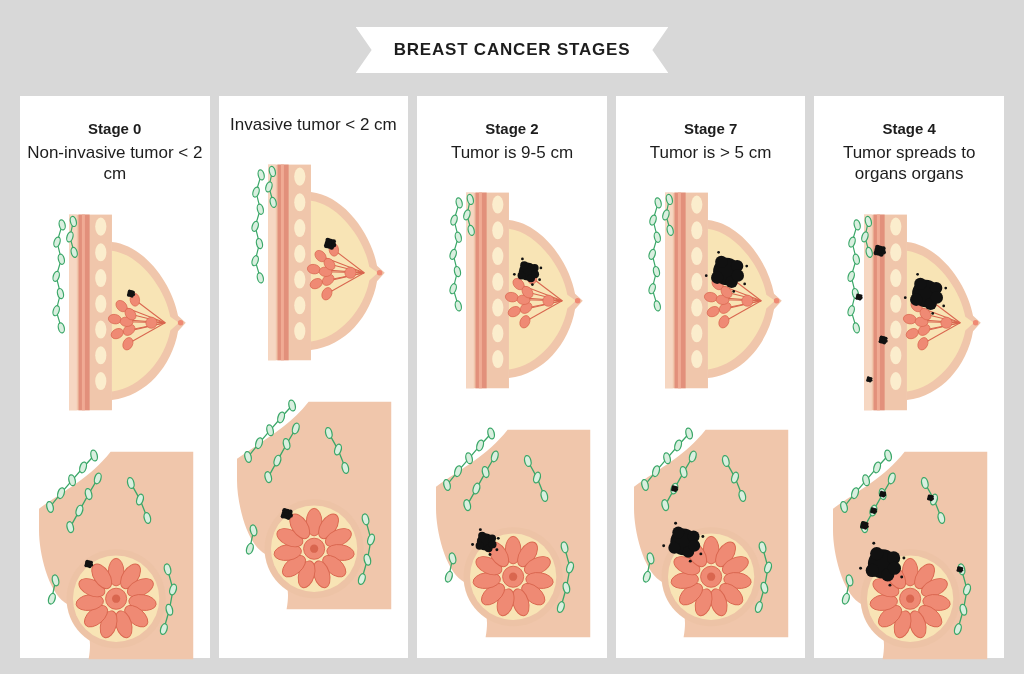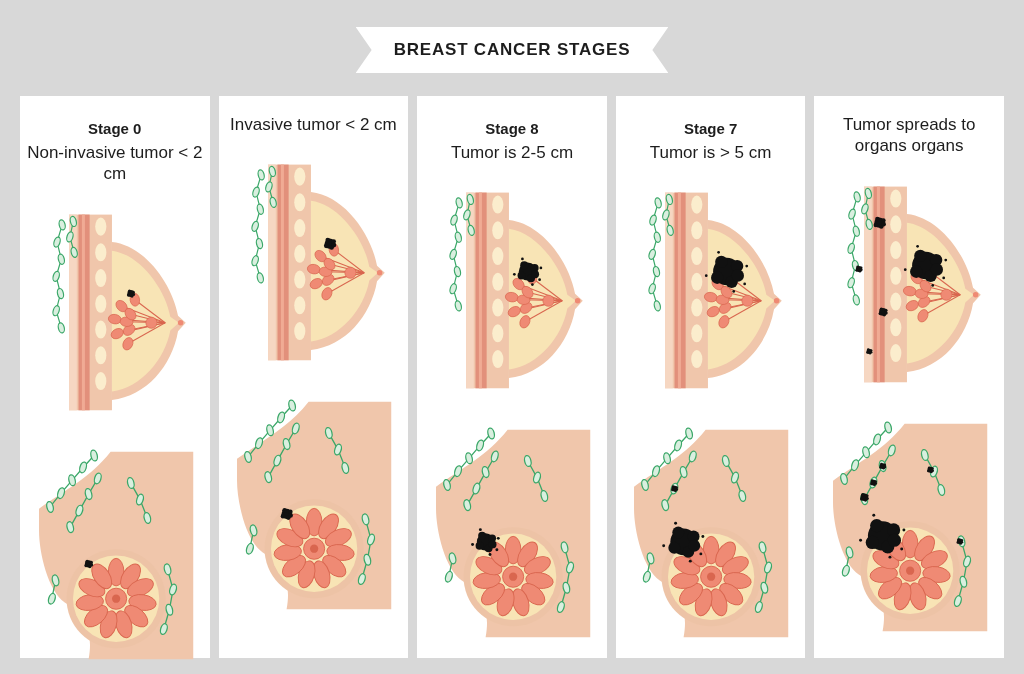--- a/index.html
+++ b/index.html
@@ -297,22 +297,22 @@
               <circle cx="62.1" cy="136.5" r="2.5" fill="#111111"></circle>
               <circle cx="67.9" cy="138.1" r="2.5" fill="#111111"></circle>
               <circle cx="63.8" cy="130.2" r="2.5" fill="#111111"></circle>
               <circle cx="70.4" cy="135.7" r="2.5" fill="#111111"></circle>
             </g>
           </svg>
         </div>
   </section>
 
   <section class="card">
-    <h2 class="stage-title">Stage 8</h2>
-    <p class="stage-sub">Tumor is 2-5 cm</p>
+    <h2 class="stage-title">Stage 2</h2>
+    <p class="stage-sub">Tumor is 9-5 cm</p>
     <div class="illus side">
           <svg viewBox="0 0 190 235" preserveAspectRatio="xMidYMid meet" role="img">
             <g>
               <polyline points="34,16 28,36 33,56 27,76 32,96 27,116 33,136" fill="none" stroke="#3aa768" stroke-width="1.4"></polyline>
               <ellipse cx="34" cy="16" rx="3.4" ry="6" fill="#d9efdf" stroke="#3aa768" stroke-width="1.4" transform="rotate(-14 34 16)"></ellipse>
               <ellipse cx="28" cy="36" rx="3.4" ry="6" fill="#d9efdf" stroke="#3aa768" stroke-width="1.4" transform="rotate(18 28 36)"></ellipse>
               <ellipse cx="33" cy="56" rx="3.4" ry="6" fill="#d9efdf" stroke="#3aa768" stroke-width="1.4" transform="rotate(-14 33 56)"></ellipse>
               <ellipse cx="27" cy="76" rx="3.4" ry="6" fill="#d9efdf" stroke="#3aa768" stroke-width="1.4" transform="rotate(18 27 76)"></ellipse>
               <ellipse cx="32" cy="96" rx="3.4" ry="6" fill="#d9efdf" stroke="#3aa768" stroke-width="1.4" transform="rotate(-14 32 96)"></ellipse>
               <ellipse cx="27" cy="116" rx="3.4" ry="6" fill="#d9efdf" stroke="#3aa768" stroke-width="1.4" transform="rotate(18 27 116)"></ellipse>
@@ -579,20 +579,21 @@
               <circle cx="53.8" cy="77.4" r="1.4" fill="#111111"></circle>
               <circle cx="57.1" cy="78.4" r="1.4" fill="#111111"></circle>
               <circle cx="54.7" cy="73.8" r="1.4" fill="#111111"></circle>
               <circle cx="58.6" cy="77.0" r="1.4" fill="#111111"></circle>
             </g>
           </svg>
         </div>
   </section>
 
   <section class="card">
+    <h2 class="stage-title">Stage 4</h2>
     <p class="stage-sub">Tumor spreads to organs organs</p>
     <div class="illus side">
           <svg viewBox="0 0 190 235" preserveAspectRatio="xMidYMid meet" role="img">
             <g>
               <polyline points="34,16 28,36 33,56 27,76 32,96 27,116 33,136" fill="none" stroke="#3aa768" stroke-width="1.4"></polyline>
               <ellipse cx="34" cy="16" rx="3.4" ry="6" fill="#d9efdf" stroke="#3aa768" stroke-width="1.4" transform="rotate(-14 34 16)"></ellipse>
               <ellipse cx="28" cy="36" rx="3.4" ry="6" fill="#d9efdf" stroke="#3aa768" stroke-width="1.4" transform="rotate(18 28 36)"></ellipse>
               <ellipse cx="33" cy="56" rx="3.4" ry="6" fill="#d9efdf" stroke="#3aa768" stroke-width="1.4" transform="rotate(-14 33 56)"></ellipse>
               <ellipse cx="27" cy="76" rx="3.4" ry="6" fill="#d9efdf" stroke="#3aa768" stroke-width="1.4" transform="rotate(18 27 76)"></ellipse>
               <ellipse cx="32" cy="96" rx="3.4" ry="6" fill="#d9efdf" stroke="#3aa768" stroke-width="1.4" transform="rotate(-14 32 96)"></ellipse>

